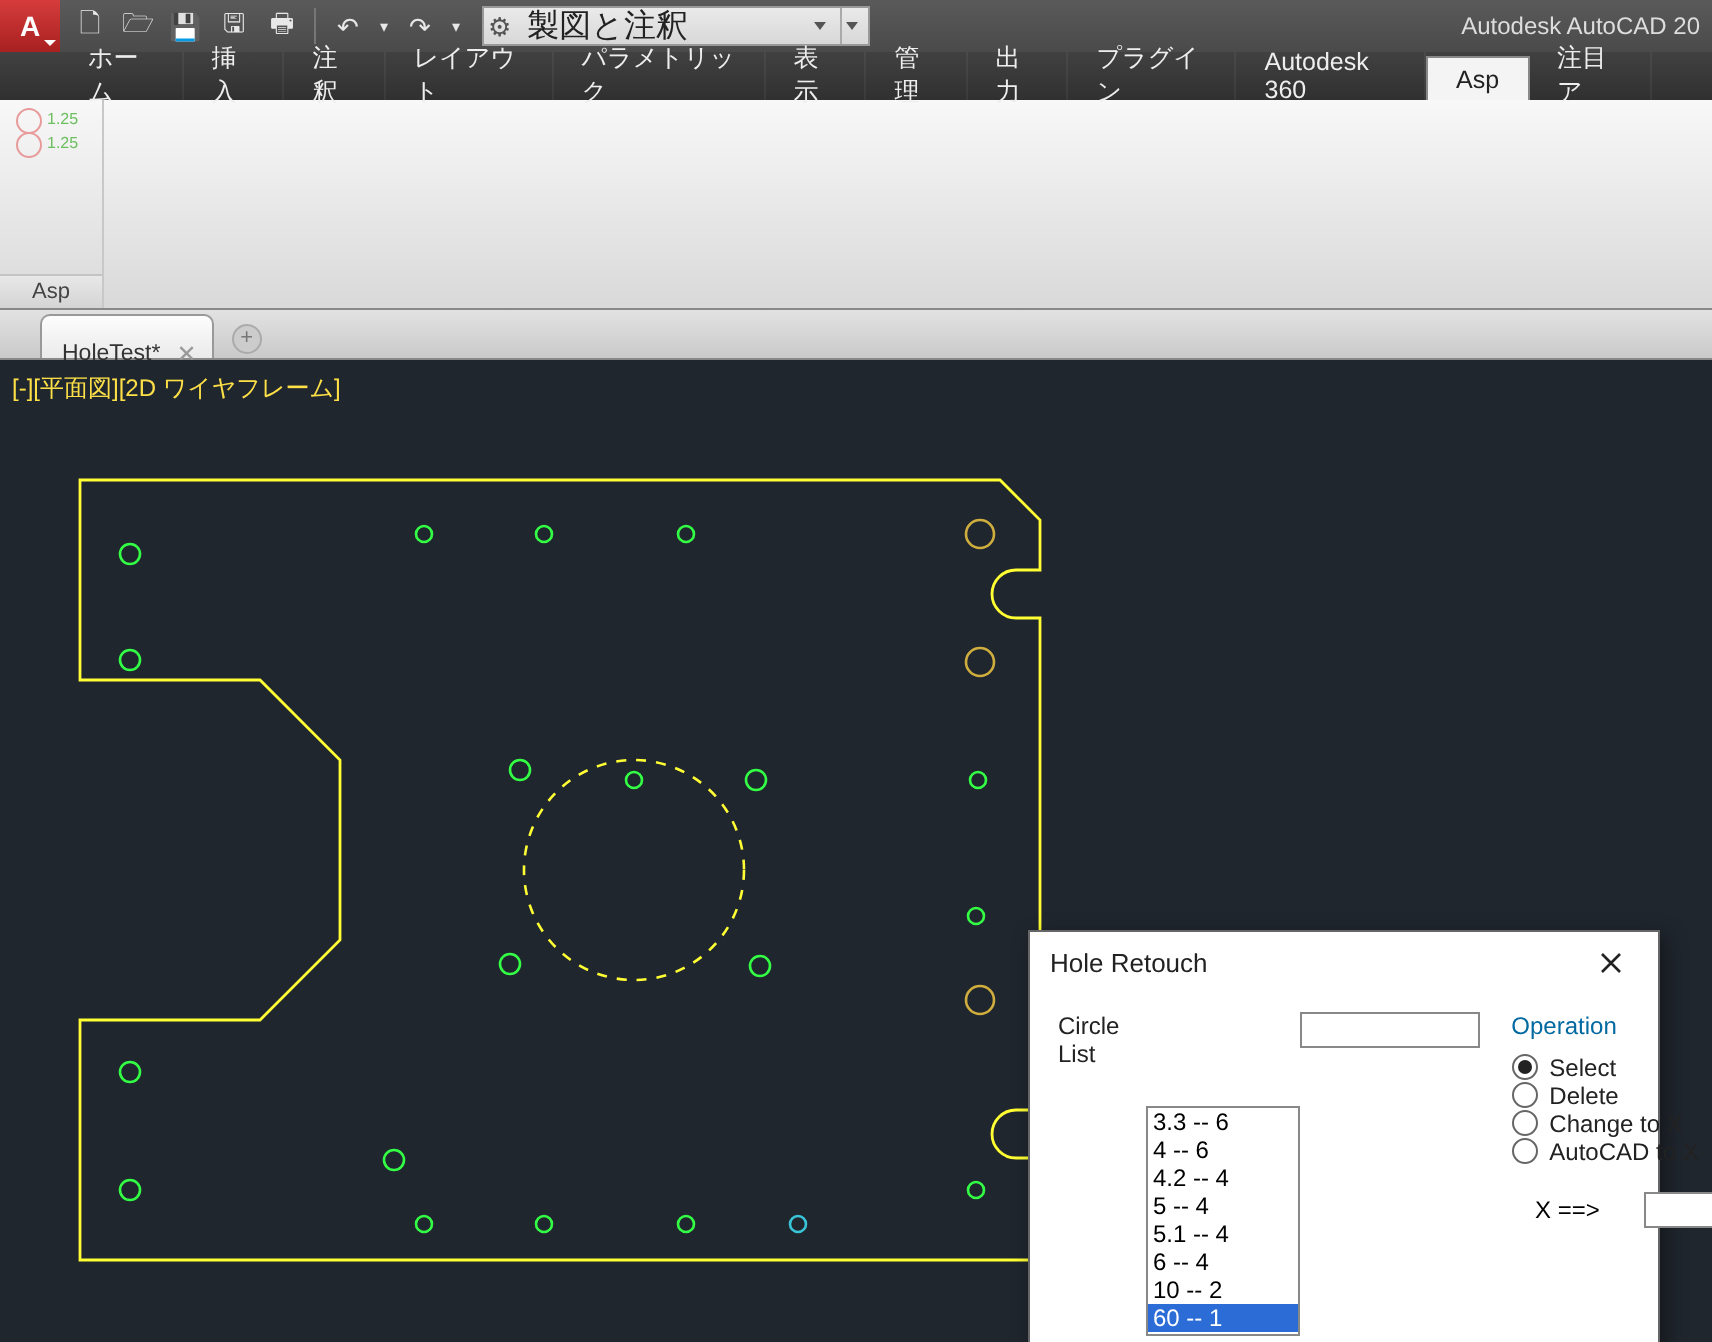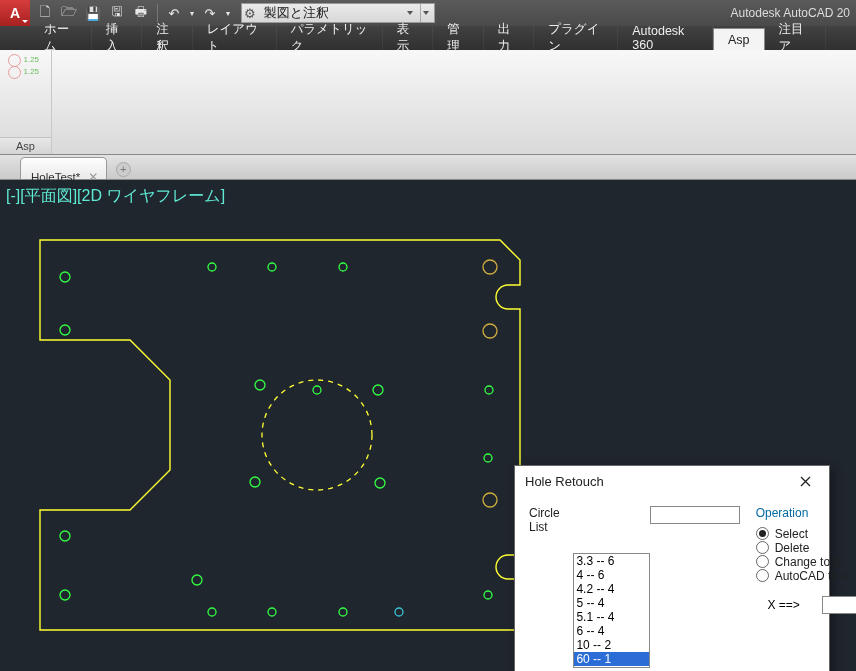--- a/index.html
+++ b/index.html
@@ -7,21 +7,21 @@
   
   
   .title-bar { height: 26px; background: linear-gradient(#5a5a5a,#4a4a4a); display:flex; align-items:center; color:#fff;}
   .app-icon { width:30px; height:26px; background: linear-gradient(#d63c3c,#a82020); display:flex; align-items:center; justify-content:center; font-weight:bold; font-size:14px; position:relative;}
   .app-icon::after{content:"";position:absolute;right:2px;bottom:3px;border-left:3px solid transparent;border-right:3px solid transparent;border-top:3px solid #fff;}
   .qat { display:flex; align-items:center; gap:2px; padding:0 4px;}
   .qat-btn { width:22px; height:22px; display:flex; align-items:center; justify-content:center; color:#e8e8e8; font-size:13px; border-radius:2px;}
   .qat-sep { width:1px; height:18px; background:#777; margin:0 3px;}
   .workspace-dd { display:flex; align-items:center; background:linear-gradient(#eaeaea,#d8d8d8); border:1px solid #999; height:20px; padding:0 2px; gap:4px; margin-left:4px;}
   .workspace-dd .gear{font-size:13px;color:#555;}
-  .workspace-dd .txt{color:#222; min-width:140px; font-size:13px; padding:0 4px;font-family:Liberation Serif, serif;}
+  .workspace-dd .txt{color:#222; min-width:140px; font-size:16px; padding:0 4px;font-family:Liberation Serif, serif;}
   .workspace-dd .dd-arrow{border-left:3px solid transparent;border-right:3px solid transparent;border-top:4px solid #555; margin:0 3px;}
   .workspace-dd .dd-arrow2{width:12px;height:18px;border-left:1px solid #aaa;display:flex;align-items:center;justify-content:center;}
   .workspace-dd .dd-arrow2::after{content:"";border-left:3px solid transparent;border-right:3px solid transparent;border-top:4px solid #555;}
   .title-text { flex:1; text-align:right; padding-right:6px; color:#ddd; font-size:12px;}
   
   
   .ribbon-tabs { height:24px; background: linear-gradient(#414141,#303030); display:flex; align-items:stretch; padding:0 30px; gap:0;}
   .ribbon-tabs .rtab { color:#eee; padding:0 14px; display:flex; align-items:center; font-size:12.5px; border-right:1px solid rgba(255,255,255,0.05);}
   .ribbon-tabs .rtab.active { background:#f4f4f4; color:#222; border:1px solid #888; border-bottom:none; margin-top:2px;}
   
@@ -37,21 +37,21 @@
   
   
   .dtabs-row { height:25px; background: linear-gradient(#e2e2e2,#cacaca); border-bottom:1px solid #888; display:flex; align-items:flex-end; padding-left:20px; }
   .dtab { height:22px; background:linear-gradient(#fdfdfd,#eaeaea); border:1px solid #999; border-bottom:none; border-radius:5px 5px 0 0; padding:16px 8px 0 10px; display:flex; align-items:center; gap:8px; font-size:11.5px; color:#333;}
   .dtab .close-x{color:#9a9a9a;font-size:12px;}
   .dtab-plus{width:24px;height:20px;margin-left:4px;display:flex;align-items:center;justify-content:center;}
   .dtab-plus .pluscircle{width:15px;height:15px;border-radius:50%;background:#ccc;color:#777;display:flex;align-items:center;justify-content:center;font-size:11px;border:1px solid #aaa;}
   
   
   .canvas-wrap{position:relative; height:491px; background:#20262e;}
-  .view-label{position:absolute;top:6px;left:6px;color:#5eead4;font-size:16px;}
+  .view-label{position:absolute;top:6px;left:6px;color:#fde047;font-size:12px;}
   svg.drawing{position:absolute; top:0; left:0;}
   
   
   .dialog{position:absolute; top:285px; left:514px; width:316px; background:#fff; border:1px solid #666; box-shadow:3px 3px 10px rgba(0,0,0,0.4); font-family: "MS UI Gothic","Meiryo UI",sans-serif;}
   .dlg-title{height:30px;display:flex;align-items:center;padding:0 10px;font-size:13px;color:#222;}
   .dlg-close{margin-left:auto;width:28px;height:24px;display:flex;align-items:center;justify-content:center;font-size:14px;color:#333;}
   .dlg-body{padding:10px 14px 14px; display:flex; gap:16px;}
   .col-left{display:flex;flex-direction:row;}
   .col-left .list-label{font-size:12px;color:#222;margin-bottom:2px;}
   .listbox{width:90px;height:115px;border:1px solid #888;overflow:hidden;font-size:12px;line-height:14px;margin-top:47px;}

